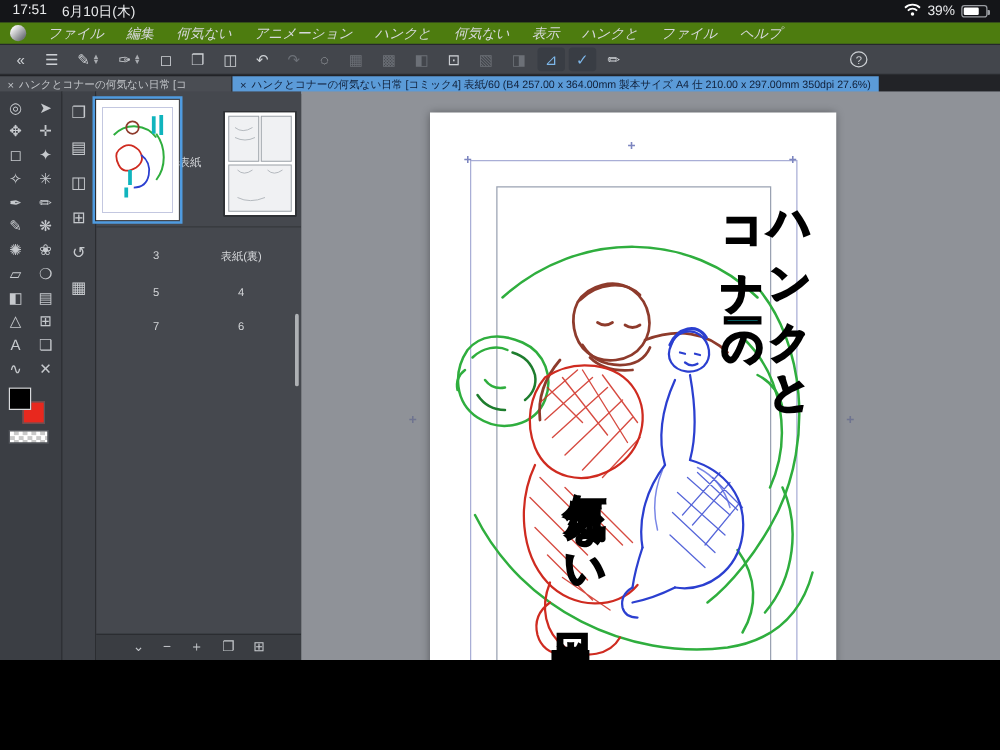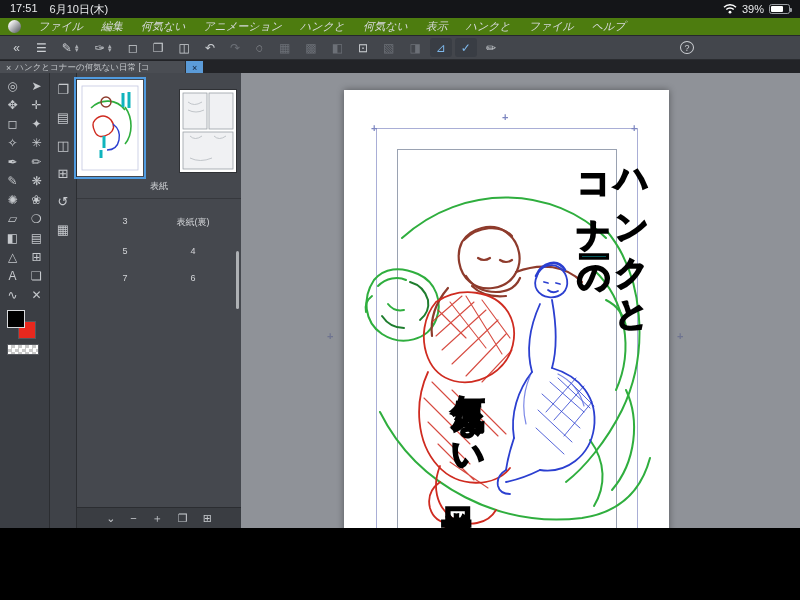--- a/index.html
+++ b/index.html
@@ -47,21 +47,21 @@
   .swatch{position:absolute;width:18px;height:18px;box-sizing:border-box;}
   .swatch.main{left:2px;top:0;border:1.5px solid #d8dadd;z-index:2;}
   .swatch.sub{left:13px;top:11px;border:1px solid #55585e;z-index:1;}
   .swatch.trans{left:2px;top:34px;width:32px;height:11px;border:1px solid #55585e;
     background:repeating-conic-gradient(#c9c9c9 0% 25%,#ffffff 0% 50%) 0 0/7px 7px;}
 
   .pmstrip{width:26px;background:#3f4248;border-right:1px solid #2b2d31;display:flex;flex-direction:column;align-items:center;padding-top:10px;gap:15px;flex:0 0 auto;}
   .pm-btn{color:#c6c9cd;font-size:13px;line-height:1;}
 
   .thumbpanel{width:164px;background:#45484e;position:relative;display:flex;flex-direction:column;flex:0 0 auto;}
-  .cover-section{padding:7px 0 5px;display:flex;flex-direction:column;border-bottom:1px solid #36383d;}
+  .cover-section{padding:7px 0 5px;display:flex;flex-direction:row;align-items:center;border-bottom:1px solid #36383d;}
   .thumb{background:#fff;position:relative;overflow:hidden;}
   .thumb.cover{width:66px;height:96px;outline:2px solid #4f9be0;outline-offset:1px;}
   .thumb-label{font-size:9px;color:#d3d5d8;text-align:center;margin-top:4px;}
   .page-grid{display:grid;grid-template-columns:60px 60px;justify-content:center;column-gap:8px;row-gap:13px;padding-top:13px;}
   .page-grid figure{margin:0;display:flex;flex-direction:column;align-items:center;}
   .thumb.page{width:56px;height:82px;box-shadow:0 0 0 1px #2f3135;}
   .panel-bottombar{margin-top:auto;height:20px;background:#3a3d42;border-top:1px solid #2b2d31;display:flex;align-items:center;justify-content:center;gap:15px;color:#c6c9cd;font-size:11px;}
   .pb-btn{line-height:1;}
   .panel-scrollbar{position:absolute;right:2px;top:178px;width:3px;height:58px;background:#d2d4d7;border-radius:2px;opacity:.75;}
 
@@ -188,20 +188,21 @@
       </button>
     </div>
 
   <div class="tabbar" id="tabbar">
       <div class="tab inactive">
         <span class="close">×</span>
         <span class="label">ハンクとコナーの何気ない日常 [コ</span>
       </div>
       <div class="tab active">
         <span class="close">×</span>
+        <span class="label">ハンクとコナーの何気ない日常 [コミック4] 表紙/60 (B4 257.00 x 364.00mm 製本サイズ A4 仕 210.00 x 297.00mm 350dpi 27.6%)</span>
       </div>
     </div>
 
   <div class="main">
 
     <div class="toolstrip">
       <div class="tools-grid" id="tools-grid">
           <div class="tool-btn">◎</div>
           <div class="tool-btn">➤</div>
           <div class="tool-btn">✥</div>

